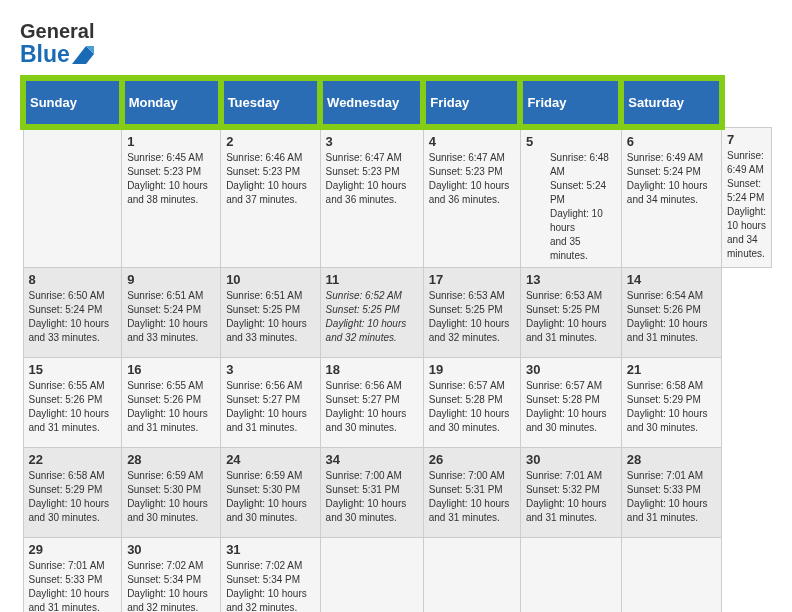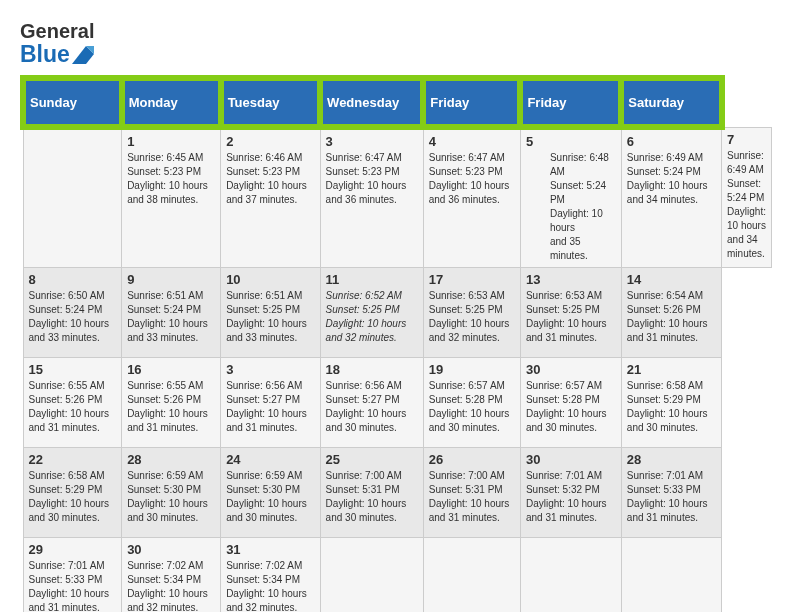--- a/index.html
+++ b/index.html
@@ -278,21 +278,21 @@
 and 30 minutes.</div>
         </td>
         <td>
           <span class="day-num">24</span>
           <div class="day-info" style="white-space: pre-line;">Sunrise: 6:59 AM
 Sunset: 5:30 PM
 Daylight: 10 hours
 and 30 minutes.</div>
         </td>
         <td>
-          <span class="day-num">25</span>
+          <span class="day-num">34</span>
           <div class="day-info" style="white-space: pre-line;">Sunrise: 7:00 AM
 Sunset: 5:31 PM
 Daylight: 10 hours
 and 30 minutes.</div>
         </td>
         <td>
           <span class="day-num">26</span>
           <div class="day-info" style="white-space: pre-line;">Sunrise: 7:00 AM
 Sunset: 5:31 PM
 Daylight: 10 hours

